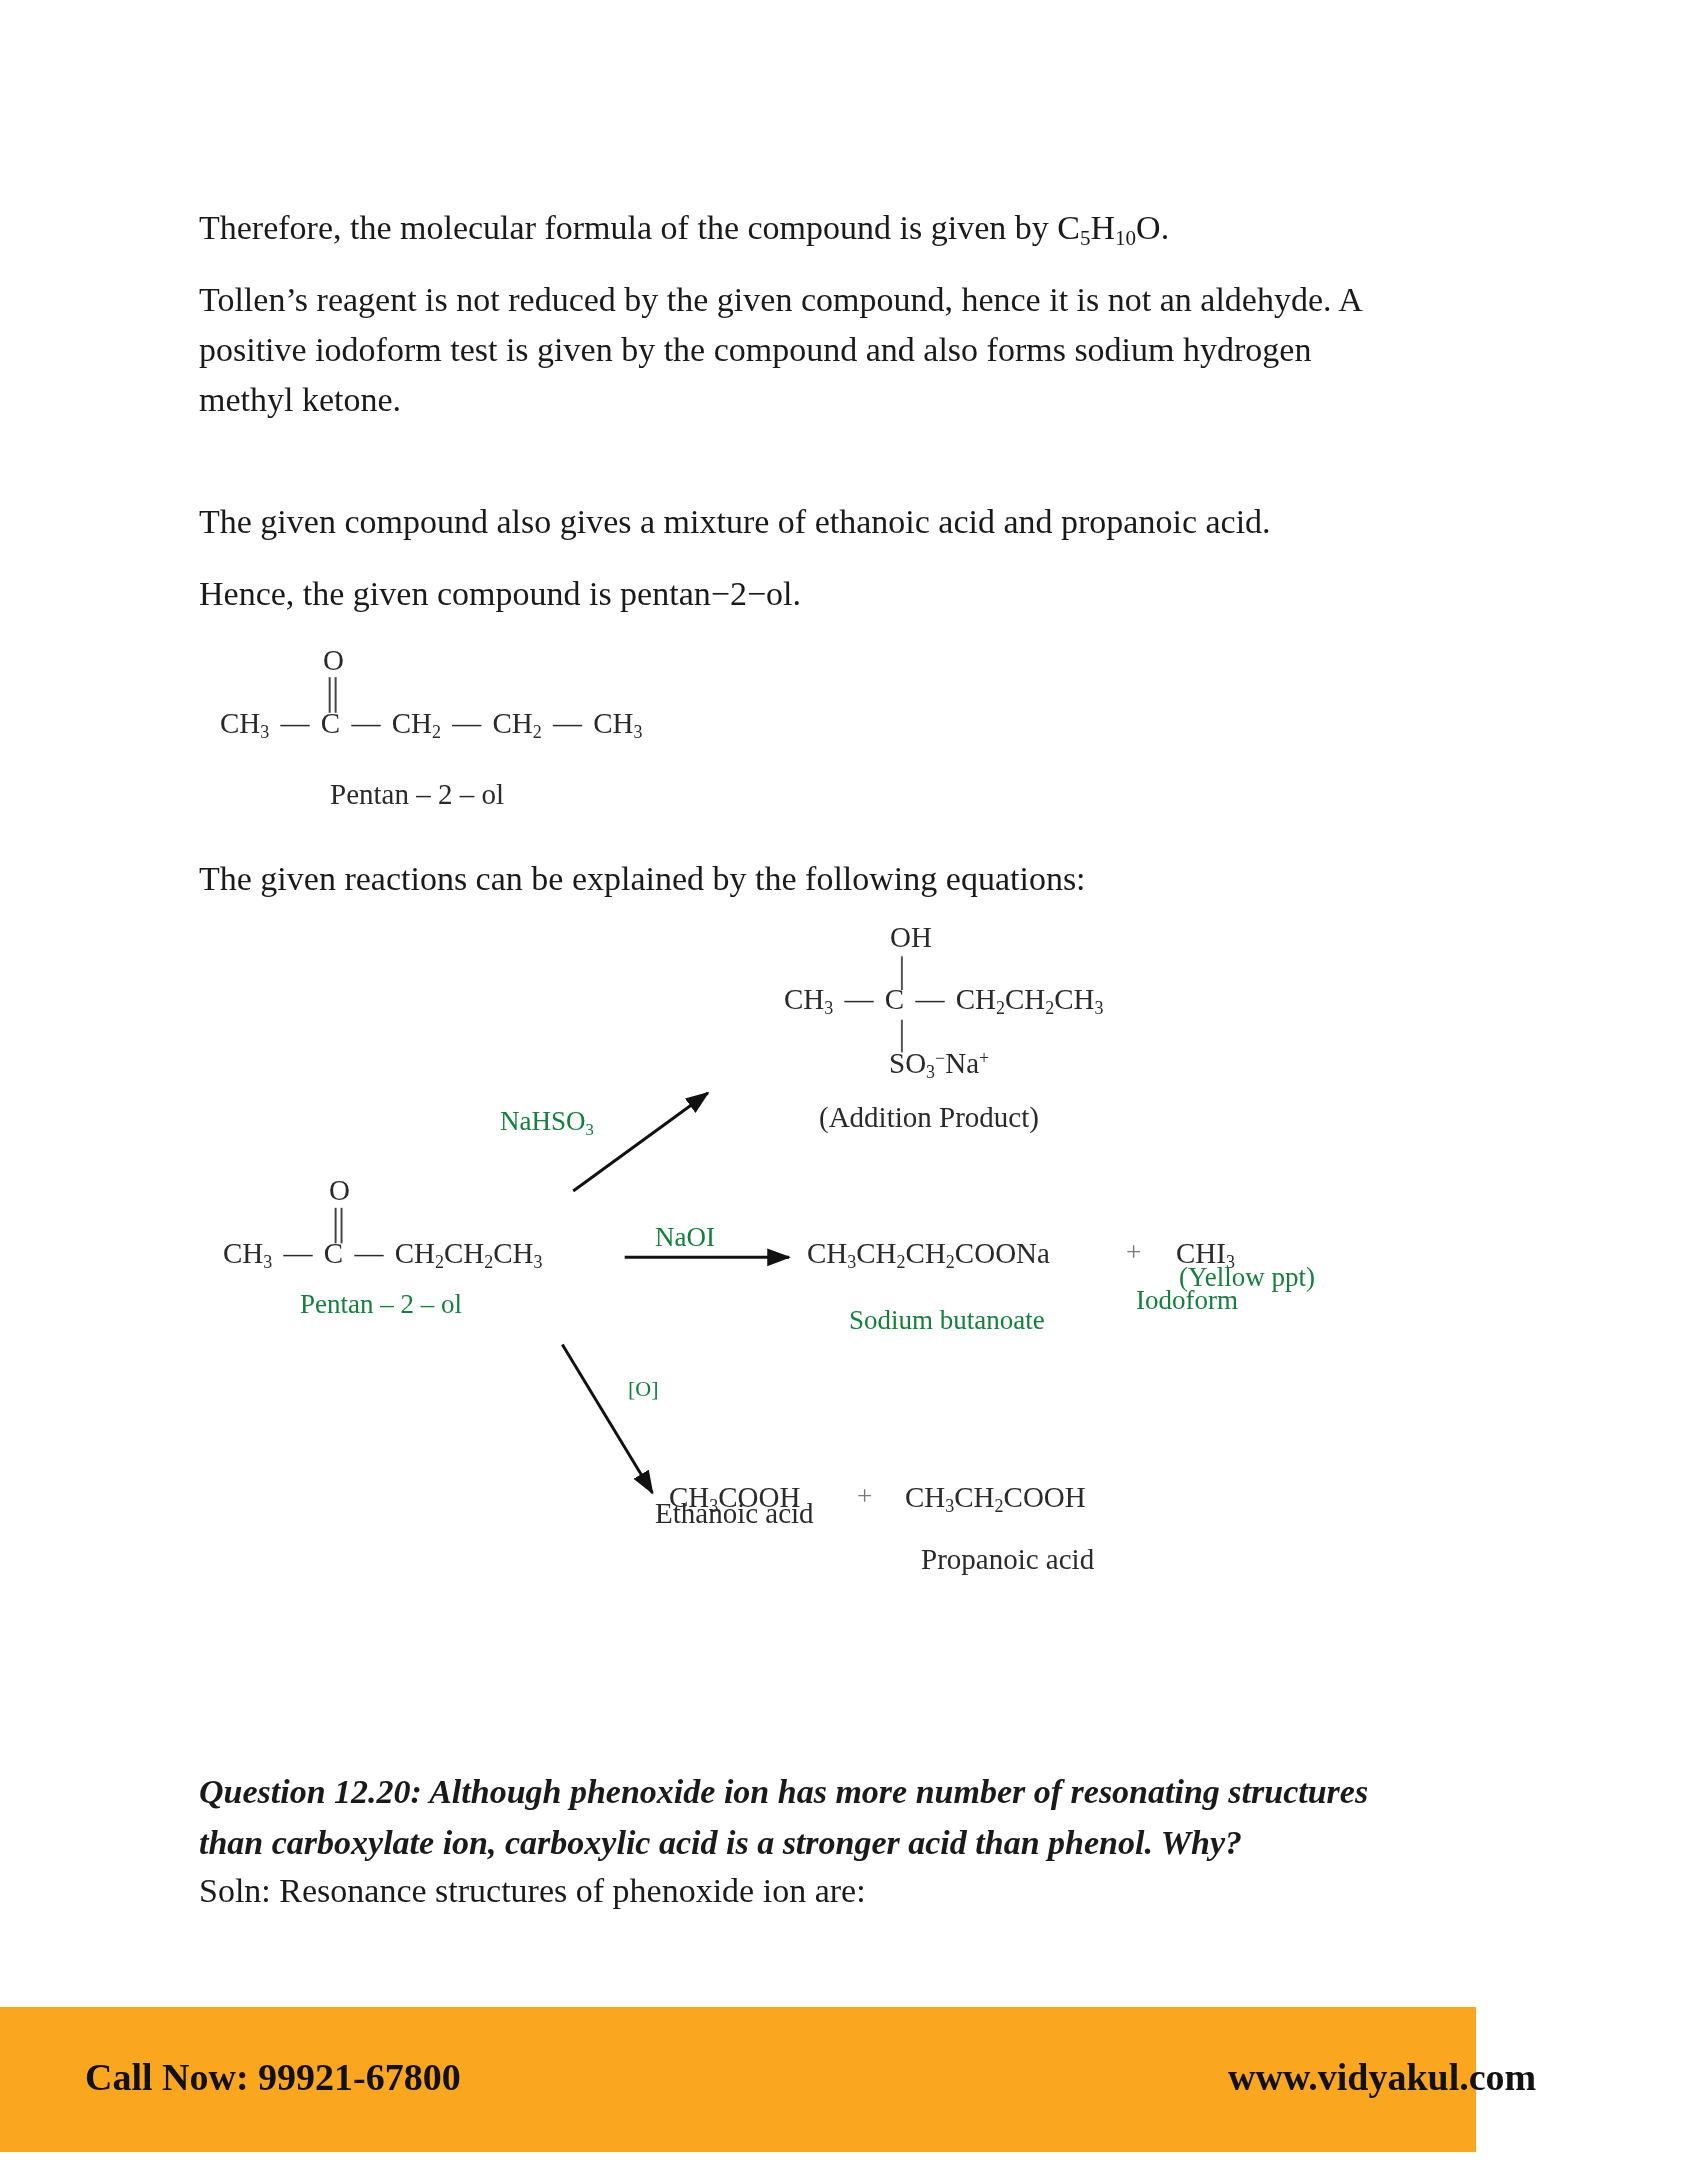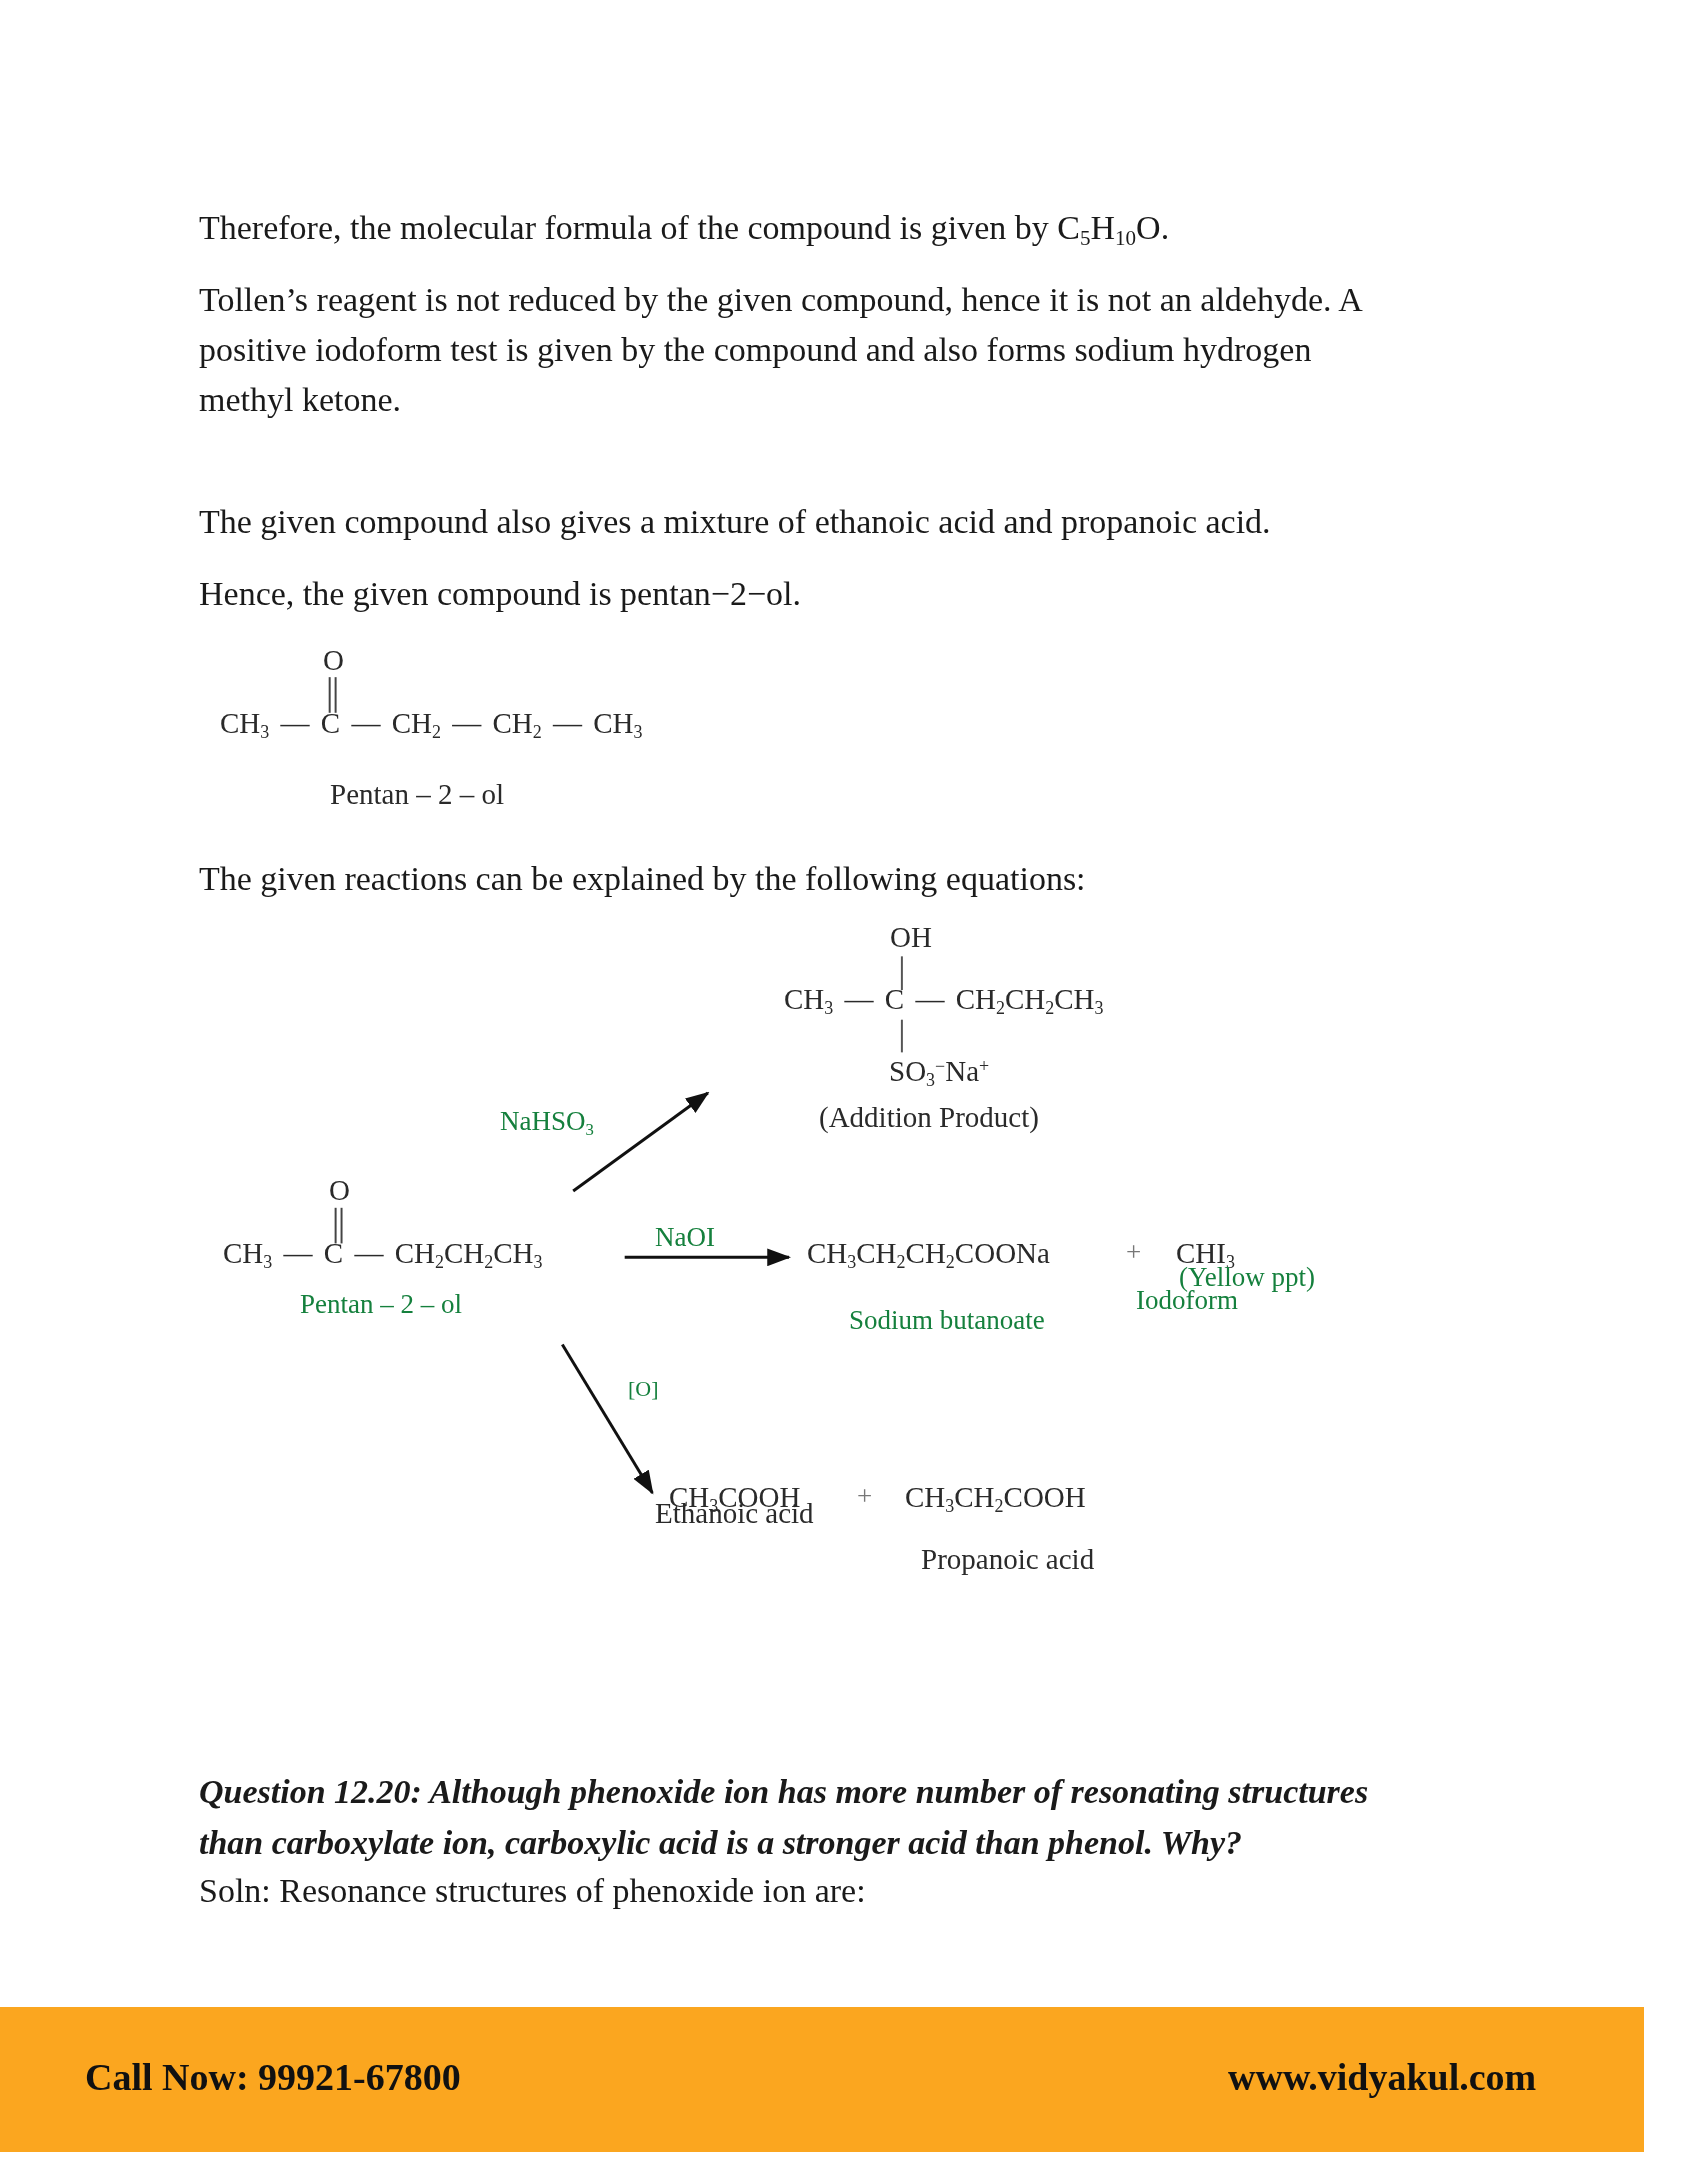--- a/index.html
+++ b/index.html
@@ -6,21 +6,21 @@
   body { width:1683px; height:2178px; background:#ffffff; position:relative; overflow:hidden;
          font-family:"Liberation Serif", "DejaVu Serif", serif; color:#1a1a1a; }
   .abs { position:absolute; white-space:nowrap; }
   .para { position:absolute; left:199px; width:1307px; font-size:34px; line-height:50px; }
   .chem { font-family:"Liberation Serif", "DejaVu Serif", serif; color:#2a2a2a; font-size:29px; }
   .chem-sm { font-family:"Liberation Serif", "DejaVu Serif", serif; color:#15803d; font-size:27px; }
   sub { font-size:0.62em; vertical-align:-0.3em; line-height:0; }
   sup { font-size:0.62em; vertical-align:0.5em; line-height:0; }
   .question { position:absolute; left:199px; width:1327px; font-size:34px; line-height:51px;
               font-weight:bold; font-style:italic; }
-  .footer { position:absolute; left:0; top:2007px; width:1644px; height:145px; background:#fba61f; }
+  .footer { position:absolute; left:0; top:2007px; width:1476px; height:145px; background:#fba61f; }
   .footer-text { position:absolute; top:48px; font-size:38px; font-weight:bold; color:#111;
                  font-family:"Liberation Serif", "DejaVu Serif", serif; }
   svg.overlay { position:absolute; left:0; top:0; width:1683px; height:2178px; pointer-events:none; }
 </style>
 </head>
 <body>
 
 <div class="para" style="top:203px;">
   <span>Therefore, the molecular formula of the compound is given by </span><span>C</span><sub>5</sub><span>H</span><sub>10</sub><span>O.</span>
 </div>
@@ -54,21 +54,21 @@
 
 <div>
   <div class="abs chem" style="left:890px; top:921px;">OH</div>
   <div class="abs chem" style="left:784px; top:983px;">
     <span>CH</span><sub>3</sub>
     <span style="margin:0 4px;">—</span>
     <span>C</span>
     <span style="margin:0 4px;">—</span>
     <span><span>CH</span><sub>2</sub><span>CH</span><sub>2</sub><span>CH</span><sub>3</sub></span>
   </div>
-  <div class="abs chem" style="left:889px; top:1047px;margin-top:8px;">
+  <div class="abs chem" style="left:889px; top:1047px;">
     <span>SO</span><sub>3</sub><sup>−</sup><span>Na</span><sup>+</sup>
   </div>
   <div class="abs chem" style="left:819px; top:1101px;">(Addition Product)</div>
 </div>
 
 <div class="abs chem-sm" style="left:500px; top:1106px;">
   <span>NaHSO</span><sub>3</sub>
 </div>
 
 <div>

